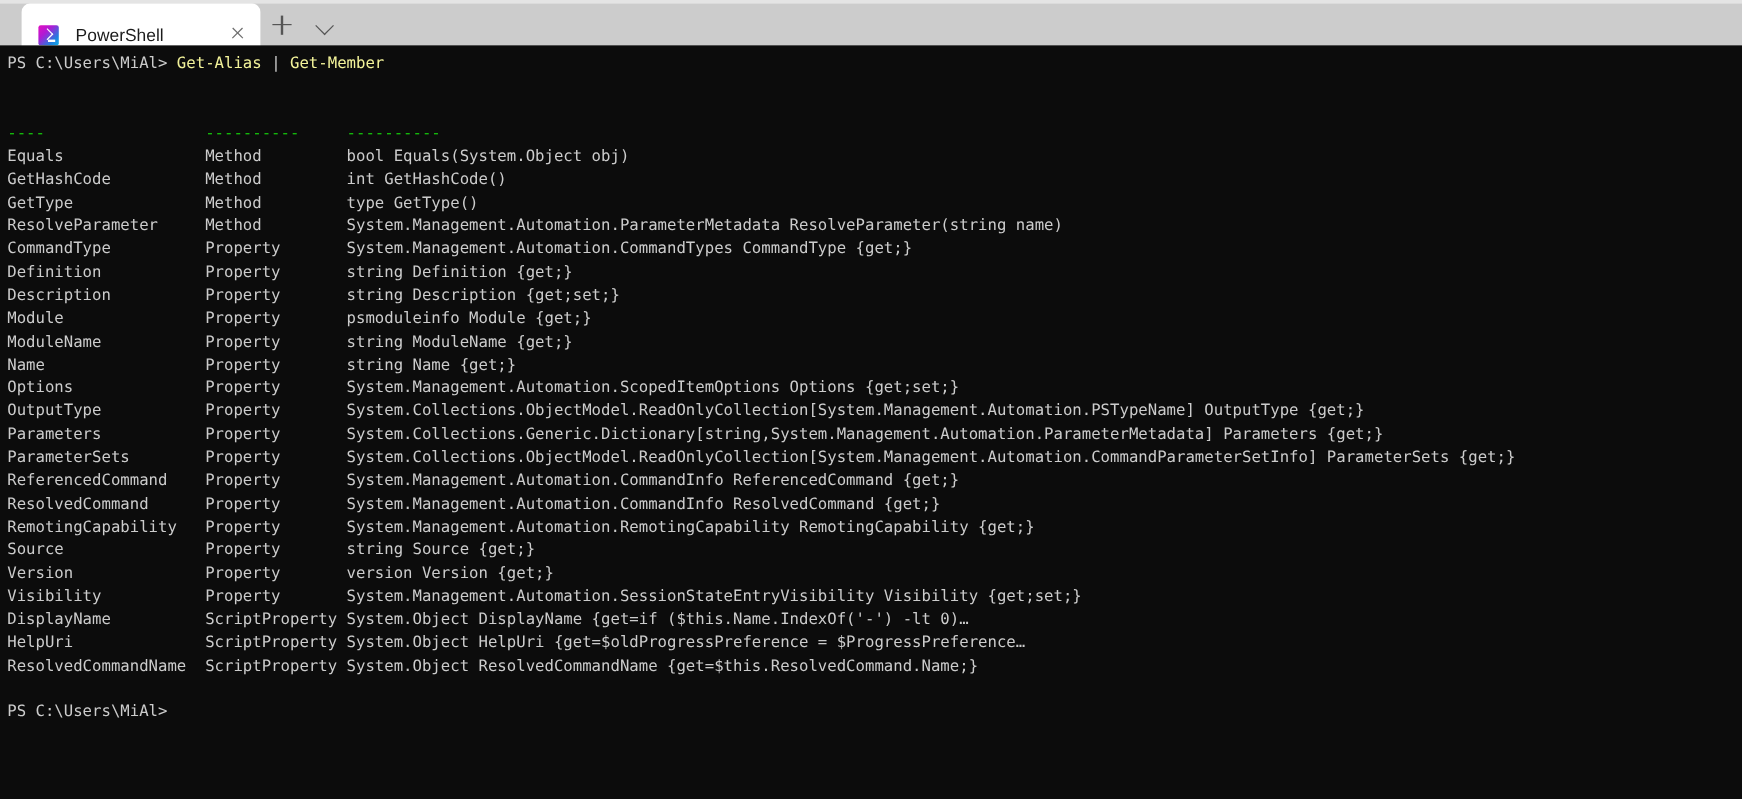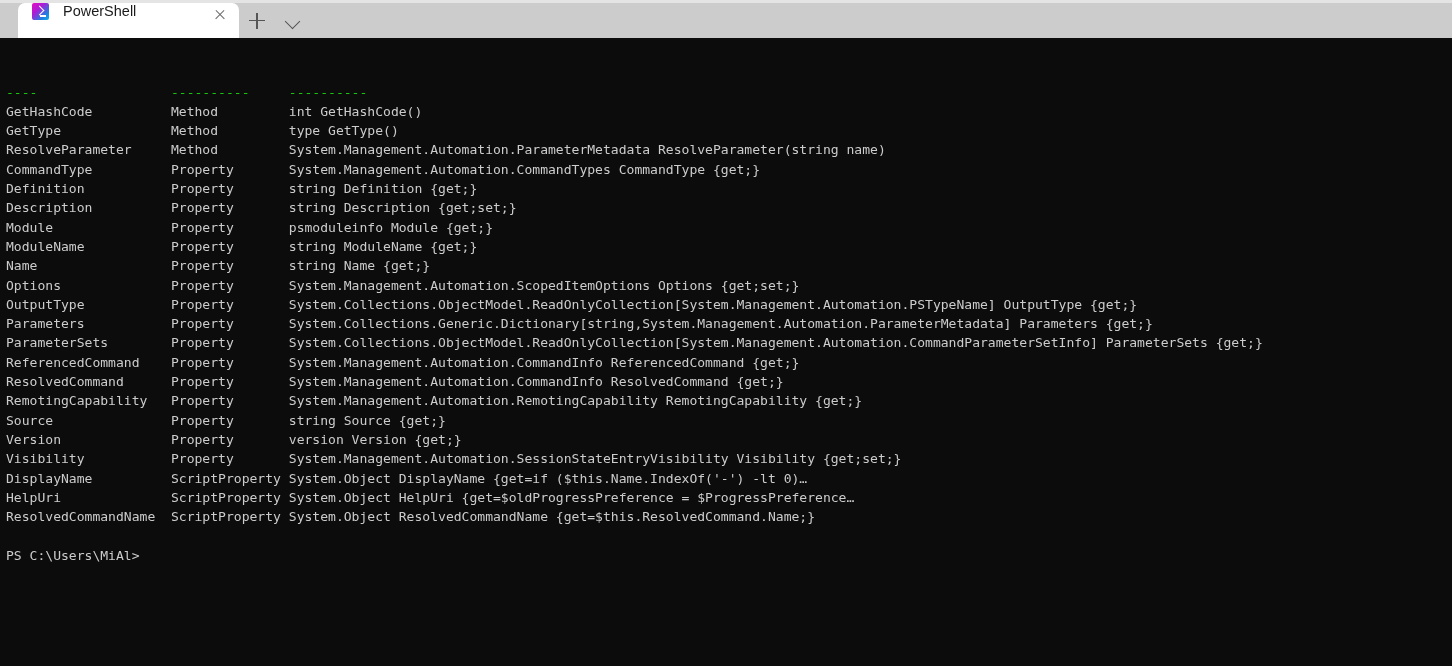--- a/index.html
+++ b/index.html
@@ -27,26 +27,26 @@
   }
   .titlebar-topline {
     position: absolute;
     top: 0; left: 0; right: 0;
     height: 3px;
     background: #e4e4e4;
   }
   .tab {
     position: relative;
     margin-left: 18px;
-    width: 221px;
+    width: 199px;
     height: 35px;
     background: #ffffff;
     border-radius: 7px 7px 0 0;
     display: flex;
-    align-items: flex-start;
+    align-items: flex-end;
     box-sizing: border-box;
     padding: 0 8px 0 14px;
     flex: none;
     margin-top: 8px;
   }
   .tab-icon {
     width: 17px;
     height: 17px;
     border-radius: 2px;
     background: linear-gradient(135deg, #e40fc0 0%, #b01ad4 35%, #1f7fe0 75%, #12b0e8 100%);
@@ -169,23 +169,25 @@
     <div class="tab-title">PowerShell</div>
     <div class="tab-close"></div>
   </div>
 
   <div class="tb-btn newtab"></div>
   <div class="tb-btn dropdown"></div>
 </div>
 
 <div class="terminal">
   <div class="tlines" id="tlines">
+      <div class="tline"><span class="c-white">PS C:\Users\MiAl&gt; </span><span class="c-yellow">Get-Alias</span><span class="c-gray"> | </span><span class="c-yellow">Get-Member</span></div>
       <div class="tline"> </div>
       <div class="tline"> </div>
       <div class="tline"><span class="c-green">----                 </span><span class="c-green">----------     </span><span class="c-green">----------</span></div>
+      <div class="tline"><span class="c-white">Equals               </span><span class="c-white">Method         </span><span class="c-white">bool Equals(System.Object obj)</span></div>
       <div class="tline"><span class="c-white">GetHashCode          </span><span class="c-white">Method         </span><span class="c-white">int GetHashCode()</span></div>
       <div class="tline"><span class="c-white">GetType              </span><span class="c-white">Method         </span><span class="c-white">type GetType()</span></div>
       <div class="tline"><span class="c-white">ResolveParameter     </span><span class="c-white">Method         </span><span class="c-white">System.Management.Automation.ParameterMetadata ResolveParameter(string name)</span></div>
       <div class="tline"><span class="c-white">CommandType          </span><span class="c-white">Property       </span><span class="c-white">System.Management.Automation.CommandTypes CommandType {get;}</span></div>
       <div class="tline"><span class="c-white">Definition           </span><span class="c-white">Property       </span><span class="c-white">string Definition {get;}</span></div>
       <div class="tline"><span class="c-white">Description          </span><span class="c-white">Property       </span><span class="c-white">string Description {get;set;}</span></div>
       <div class="tline"><span class="c-white">Module               </span><span class="c-white">Property       </span><span class="c-white">psmoduleinfo Module {get;}</span></div>
       <div class="tline"><span class="c-white">ModuleName           </span><span class="c-white">Property       </span><span class="c-white">string ModuleName {get;}</span></div>
       <div class="tline"><span class="c-white">Name                 </span><span class="c-white">Property       </span><span class="c-white">string Name {get;}</span></div>
       <div class="tline"><span class="c-white">Options              </span><span class="c-white">Property       </span><span class="c-white">System.Management.Automation.ScopedItemOptions Options {get;set;}</span></div>

